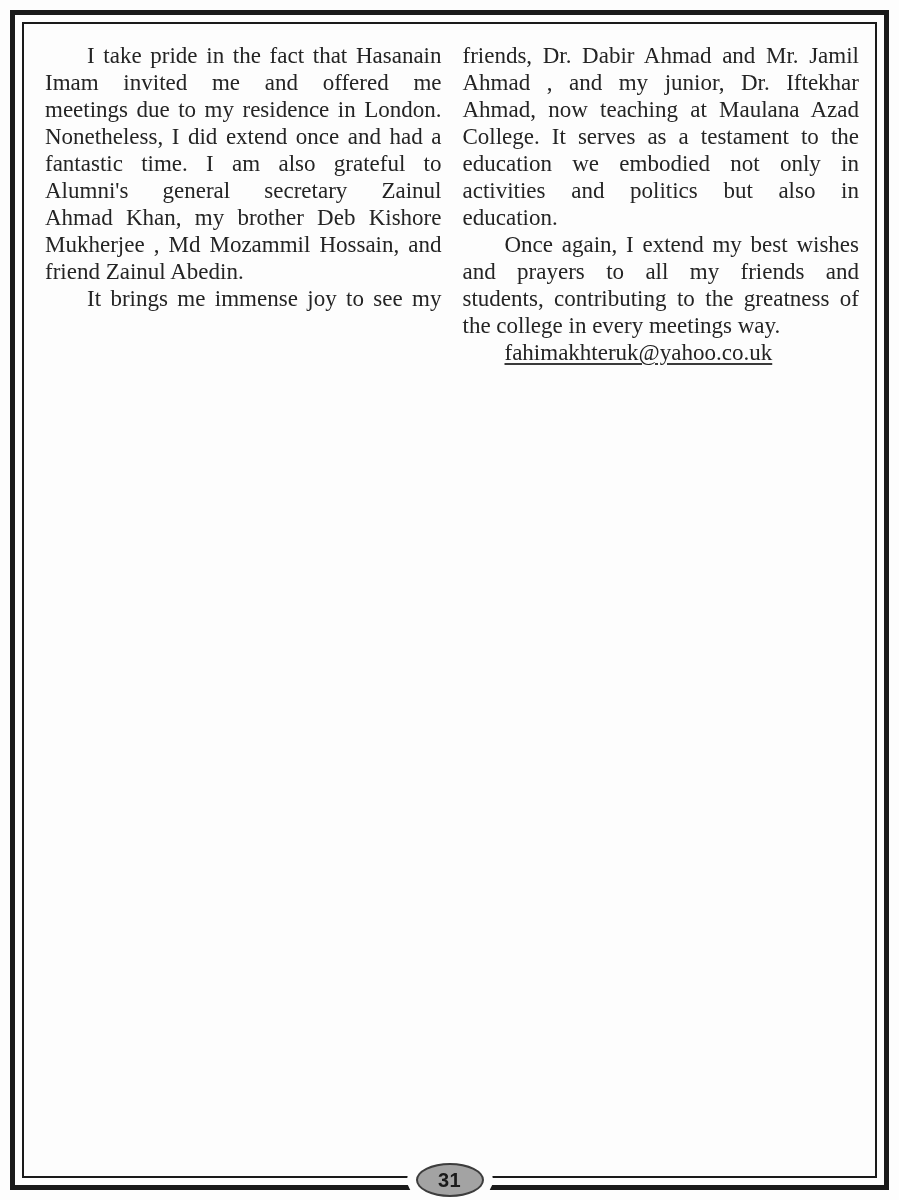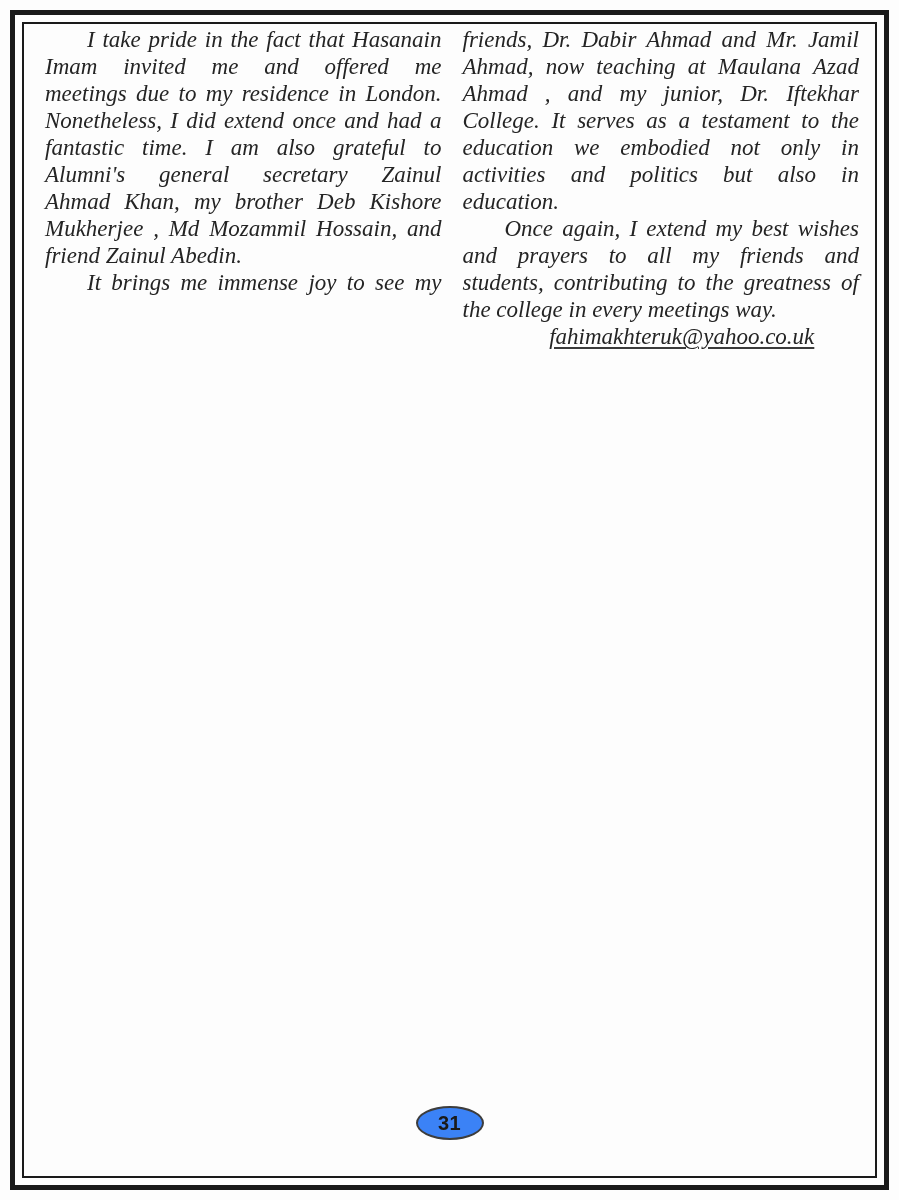--- a/index.html
+++ b/index.html
@@ -23,59 +23,57 @@
   }
   .frame-inner {
     position: absolute;
     inset: 22px;
     border: 2px solid #1a1a1a;
     pointer-events: none;
   }
   .content {
     position: absolute;
     left: 45px;
-    top: 26px;
+    top: 42px;
     width: 814px;
     display: flex;
     gap: 21px;
-    font-style: italic;
   }
   .col {
     flex: 1 1 0;
     min-width: 0;
   }
   .line {
     font-size: 23px;
     line-height: 27px;
     color: #242424;
     text-align: left;
     white-space: normal;
   }
   .line.j {
     text-align: justify;
     text-align-last: justify;
   }
   .line.ind {
     text-indent: 42px;
-    text-align: center;
   }
   .line.u {
     text-decoration: underline;
     text-underline-offset: 3px;
     text-decoration-thickness: 2px;
     text-decoration-color: #3a3a3a;
   }
   .page-number-oval {
     position: absolute;
     left: 50%;
-    top: 1106px;
+    top: 1163px;
     transform: translateX(-50%);
     width: 64px;
     height: 30px;
-    background: #3b82f6;
+    background: #a3a3a3;
     border: 2px solid #3d3d3d;
     border-radius: 50%;
     box-shadow: 0 0 0 9px #fdfdfd;
     display: flex;
     align-items: center;
     justify-content: center;
     z-index: 2;
   }
   .page-number-oval span {
     font-family: "Liberation Sans", sans-serif;
@@ -100,22 +98,22 @@
         <div class="line j">Nonetheless, I did extend once and had a</div>
         <div class="line j">fantastic time. I am also grateful to</div>
         <div class="line j">Alumni's general secretary Zainul</div>
         <div class="line j">Ahmad Khan, my brother Deb Kishore</div>
         <div class="line j">Mukherjee , Md Mozammil Hossain, and</div>
         <div class="line">friend Zainul Abedin.</div>
         <div class="line j ind">It brings me immense joy to see my</div>
       </div>
     <div class="col">
         <div class="line j">friends, Dr. Dabir Ahmad and Mr. Jamil</div>
+        <div class="line j">Ahmad , and my junior, Dr. Iftekhar</div>
         <div class="line j">Ahmad, now teaching at Maulana Azad</div>
-        <div class="line j">Ahmad , and my junior, Dr. Iftekhar</div>
         <div class="line j">College. It serves as a testament to the</div>
         <div class="line j">education we embodied not only in</div>
         <div class="line j">activities and politics but also in</div>
         <div class="line">education.</div>
         <div class="line j ind">Once again, I extend my best wishes</div>
         <div class="line j">and prayers to all my friends and</div>
         <div class="line j">students, contributing to the greatness of</div>
         <div class="line">the college in every meetings way.</div>
         <div class="line ind u">fahimakhteruk@yahoo.co.uk</div>
       </div>

